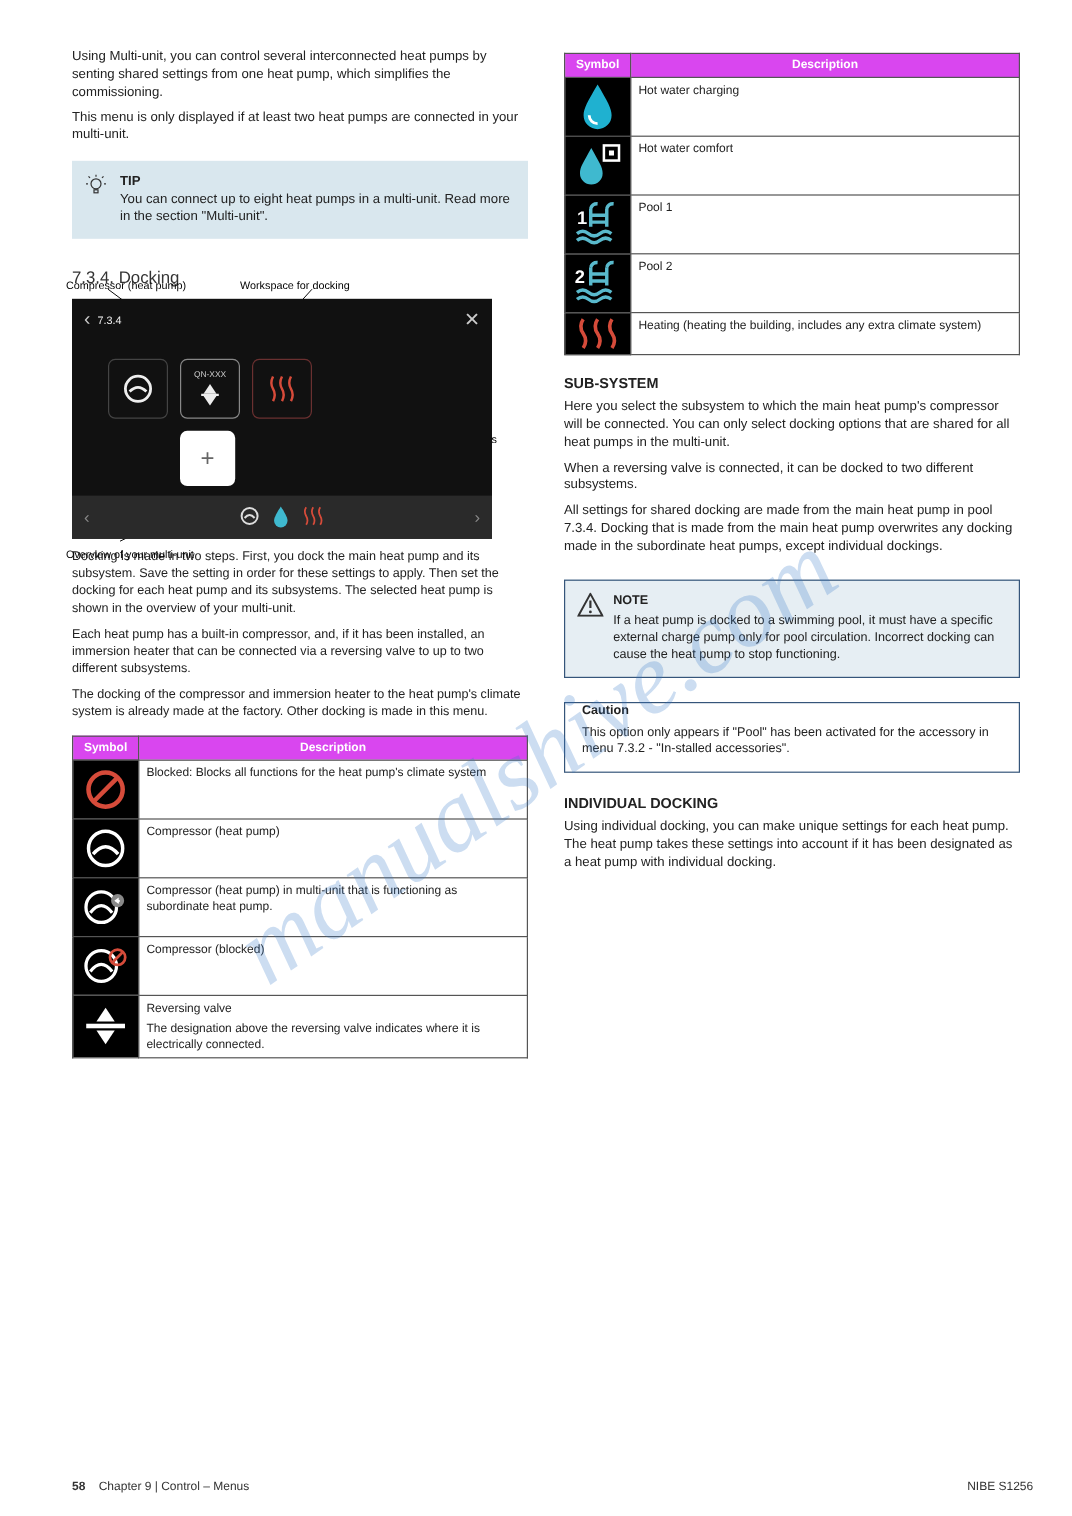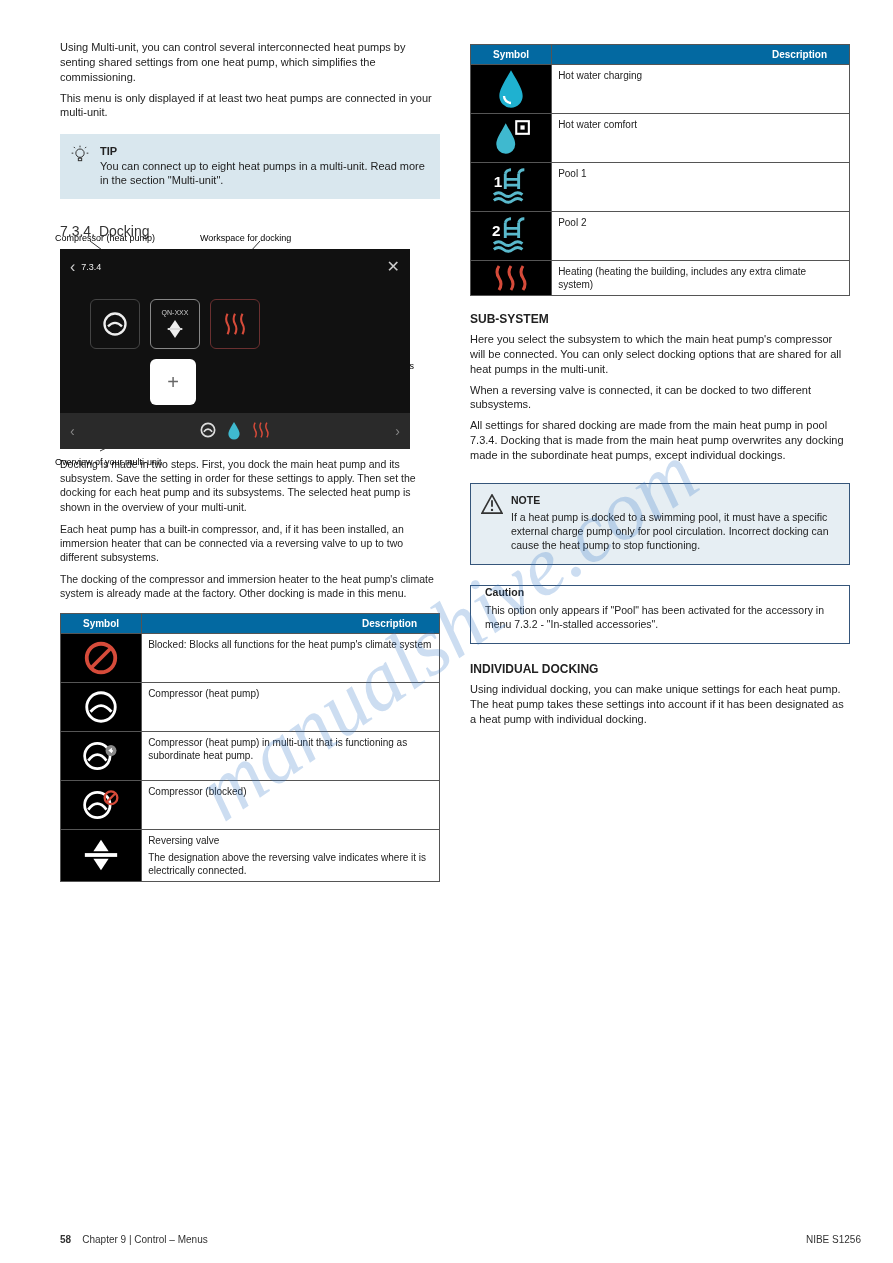--- a/index.html
+++ b/index.html
@@ -79,22 +79,22 @@
   }
   .callout-text {
     position: absolute; font-size: 9px; color: #000;
   }
   .para-block p { margin-bottom: 8px; line-height: 1.35; font-size: 10.5px;}
   table.tbl {
     border-collapse: collapse; width: 100%; margin: 4px 0 10px 0;
     font-size: 10px;
   }
   table.tbl th {
-    background: #0369a1; color: #fff; font-weight: bold;
-    padding: 4px 22px; text-align: right; border: 1px solid #555;
+    background: #d946ef; color: #fff; font-weight: bold;
+    padding: 4px 6px; text-align: center; border: 1px solid #555;
   }
   table.tbl td {
     border: 1px solid #555; padding: 4px 6px; vertical-align: top;
     line-height: 1.3;
   }
   table.tbl td.icon-cell {
     width: 55px; padding: 0; background: #000; text-align: center;
     vertical-align: middle;
   }
   table.tbl td.icon-cell .ic {

